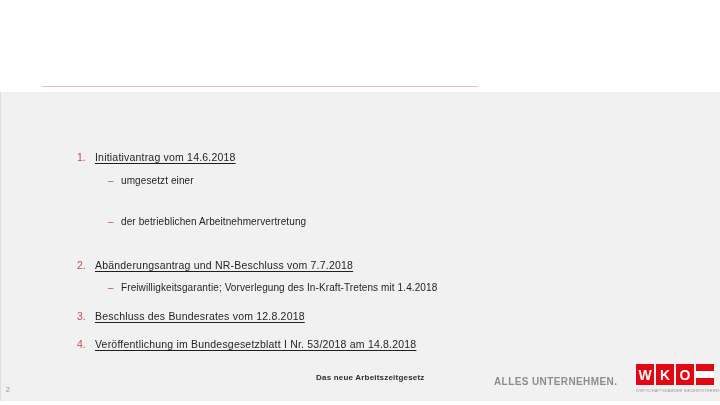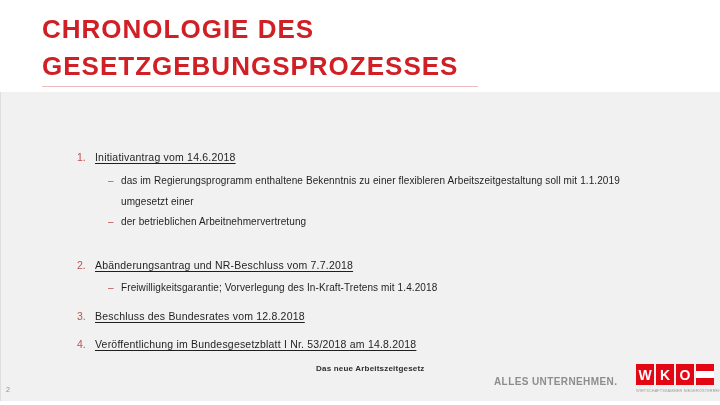--- a/index.html
+++ b/index.html
@@ -33,21 +33,21 @@
   .item .num { width:18px; color:var(--accent-red, #c0504d); }
   .item .heading { text-decoration:underline; text-underline-offset:2px; text-decoration-thickness:1px; letter-spacing:0.2px; }
 
   .bullet { position:absolute; left:108px; display:flex; font-size:10px; color:#1f1f1f; }
   .bullet .dash { width:13px; color:var(--accent-red, #c0504d); line-height:21px; }
   .bullet .blines { display:flex; flex-direction:column; }
   .bullet .bline { display:block; line-height:21px; white-space:nowrap; letter-spacing:0.1px; }
 
   
   .page-num { position:absolute; left:6px; top:386px; font-size:7px; color:#8f8f8f; }
-  .footer-center { position:absolute; left:316px; top:364px; font-size:8px; font-weight:bold; color:#2e2e2e; letter-spacing:0.2px; white-space:nowrap; }
+  .footer-center { position:absolute; left:316px; top:373px; font-size:8px; font-weight:bold; color:#2e2e2e; letter-spacing:0.2px; white-space:nowrap; }
   .slogan { position:absolute; left:494px; top:376px; font-size:10px; font-weight:bold; color:var(--footer-gray, #8d8d8d); letter-spacing:0.4px; white-space:nowrap; }
 
   .logo { position:absolute; left:636px; top:364px; display:flex; gap:2px; }
   .logo .tile {
     width:18px; height:21px; background:var(--logo-red, #e30613);
     color:#ffffff; font-weight:bold; font-size:14px;
     display:flex; align-items:center; justify-content:center;
   }
   .logo .flag {
     width:18px; height:21px;
@@ -60,34 +60,29 @@
   }
 </style>
 </head>
 <body>
 
 <div class="slide">
 
   <div class="content-bg"></div>
   <div class="bottom-strip"></div>
 
-  <div class="title">
-    <div>CHRONOLOGIE DES</div>
-    <div>GESETZGEBUNGSPROZESSES</div>
-  </div>
   <div class="title-rule"></div>
 
   <div class="item" style="top:151px">
     <span class="num">1.</span>
     <span class="heading">Initiativantrag vom 14.6.2018</span>
   </div>
   <div class="bullet" style="top:170px">
     <span class="dash">–</span>
     <span class="blines">
-      <span class="bline">das im Regierungsprogramm enthaltene Bekenntnis zu einer flexibleren Arbeitszeitgestaltung soll mit 1.1.2019</span>
       <span class="bline">umgesetzt einer</span>
     </span>
   </div>
   <div class="bullet" style="top:211px">
     <span class="dash">–</span>
     <span class="blines">
       <span class="bline">der betrieblichen Arbeitnehmervertretung</span>
     </span>
   </div>
 

